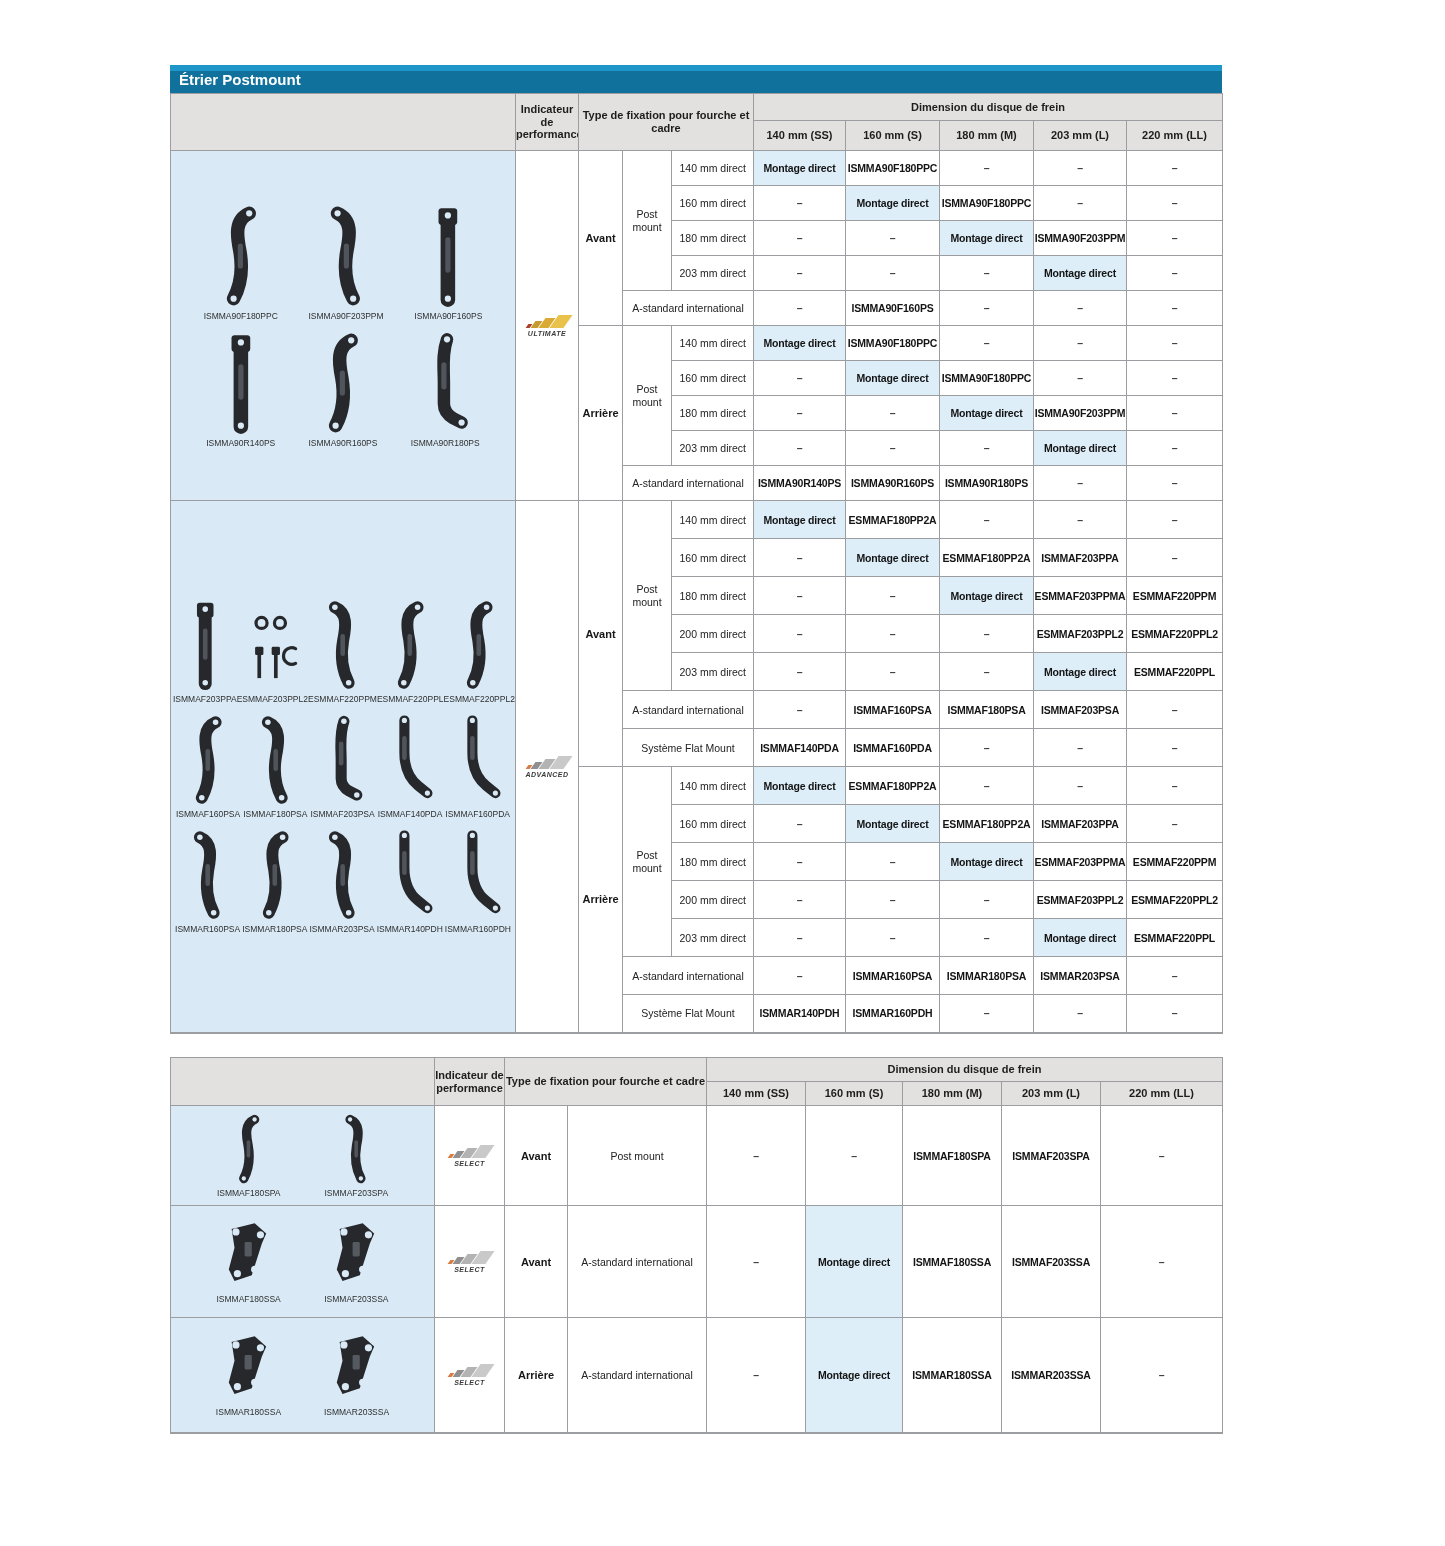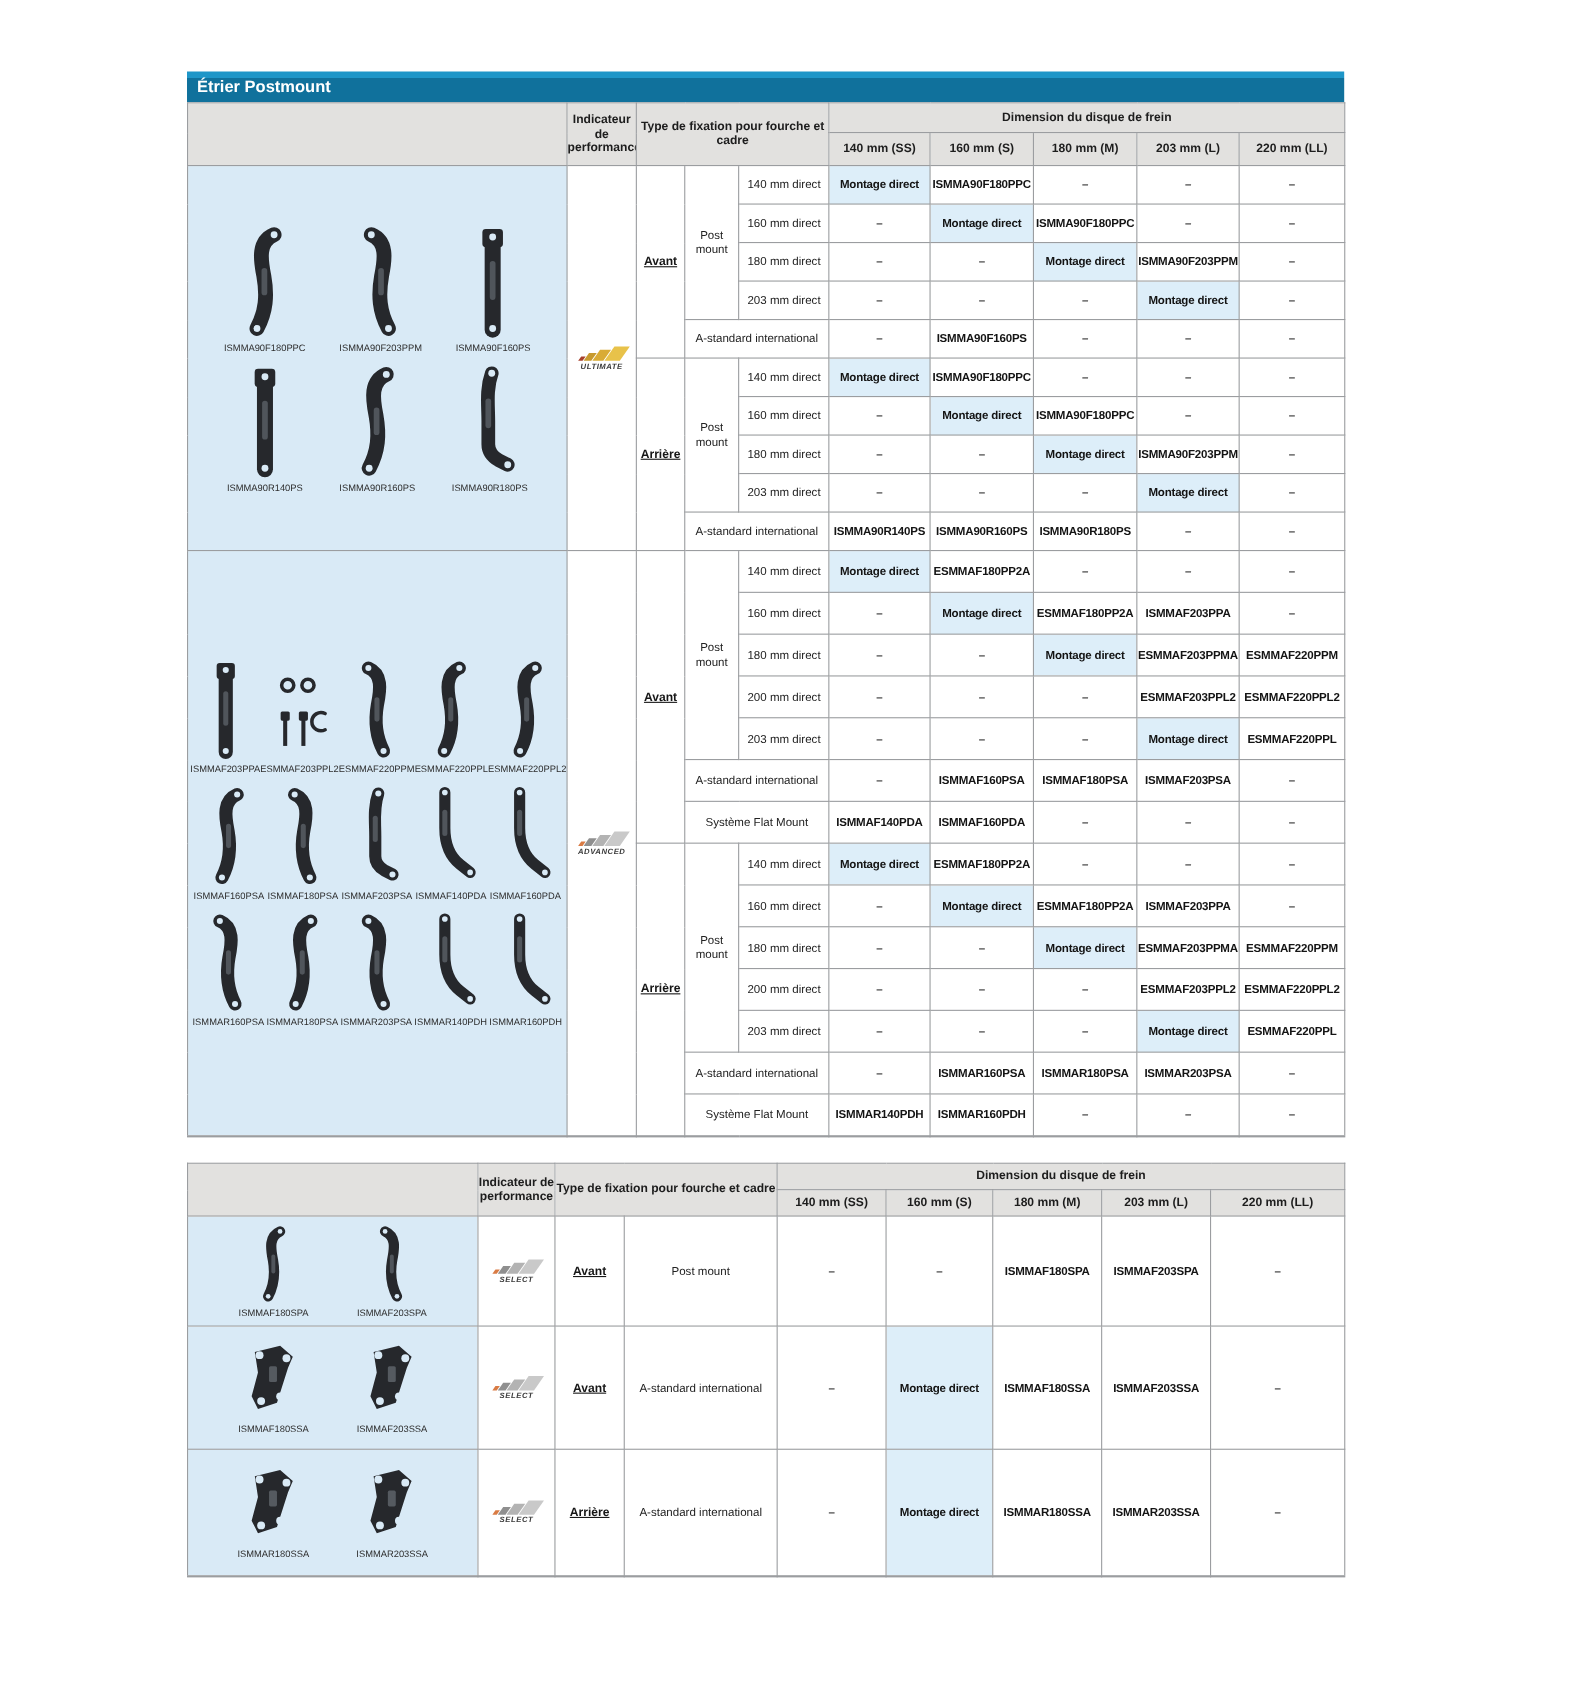--- a/index.html
+++ b/index.html
@@ -16,21 +16,21 @@
     color:#fff;font-weight:bold;font-size:15px;
     display:flex;align-items:center;padding-left:9px;
   }
   table{border-collapse:collapse;table-layout:fixed;width:1052px;background:#fff;border-bottom:2px solid #9b9da0;}
   td{border:1px solid #9b9da0;overflow:hidden;padding:0;}
   .hdr{background:#e2e1df;font-weight:bold;font-size:11px;text-align:center;color:#1d1d1d;line-height:1.15;}
   #t1 tr.h1{height:27px;} #t1 tr.h2{height:30px;}
   #t2 tr.h1{height:24px;} #t2 tr.h2{height:24px;}
   .imgcell{background:#d9eaf6;vertical-align:middle;padding:3px 2px;}
   .perfcell{background:#fff;text-align:center;vertical-align:middle;}
-  .pos{font-weight:bold;font-size:11px;text-align:center;color:#171717;text-decoration:underline;}
+  .pos{font-weight:bold;font-size:11px;text-align:center;color:#171717;}
   .mount{font-size:10.5px;text-align:center;color:#222;line-height:1.2;}
   .size{font-size:10.5px;text-align:right;padding-right:7px;color:#222;}
   .size.wide{text-align:center;padding-right:0;}
   .data{font-weight:bold;font-size:10.5px;text-align:center;color:#141414;letter-spacing:-0.2px;}
   .data.hl{background:#ddeef9;}
   .data.dash{color:#3c3c3c;}
   #t1 tr.s0{height:35px;} #t1 tr.s1{height:38px;}
   #t2 tr.r0{height:100px;} #t2 tr.r1{height:112px;} #t2 tr.r2{height:115px;}
   .pwrap{display:flex;flex-direction:column;justify-content:space-around;gap:10px;}
   .prow{display:flex;justify-content:space-evenly;align-items:flex-end;}

